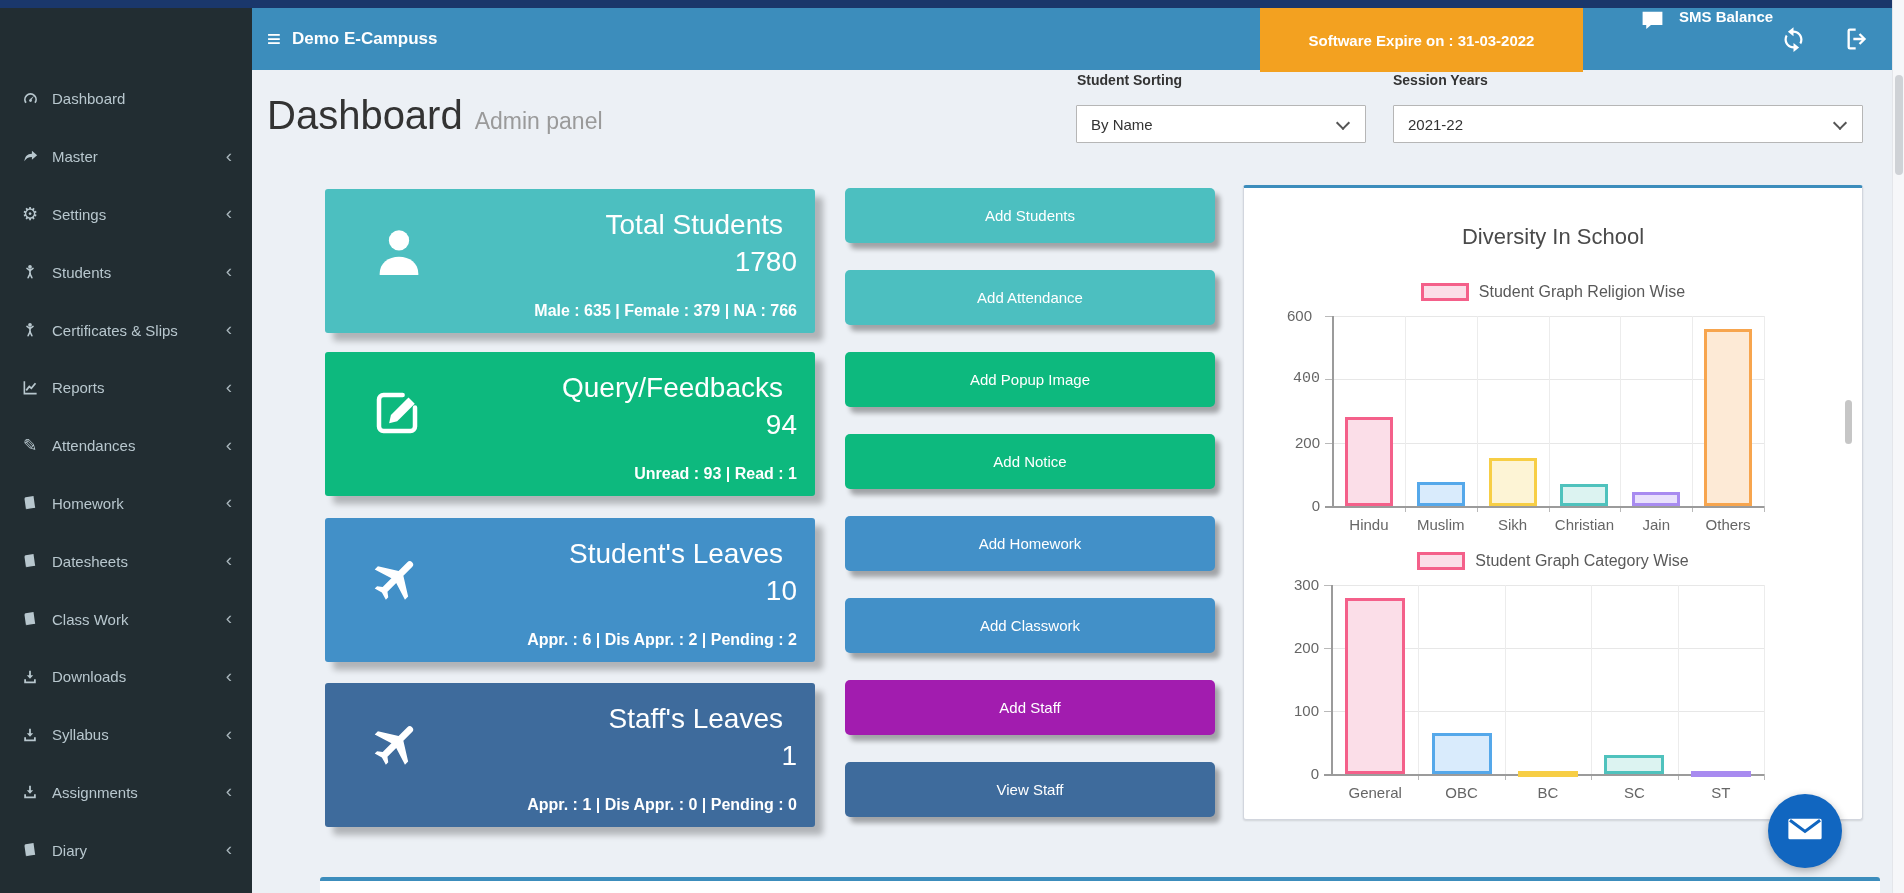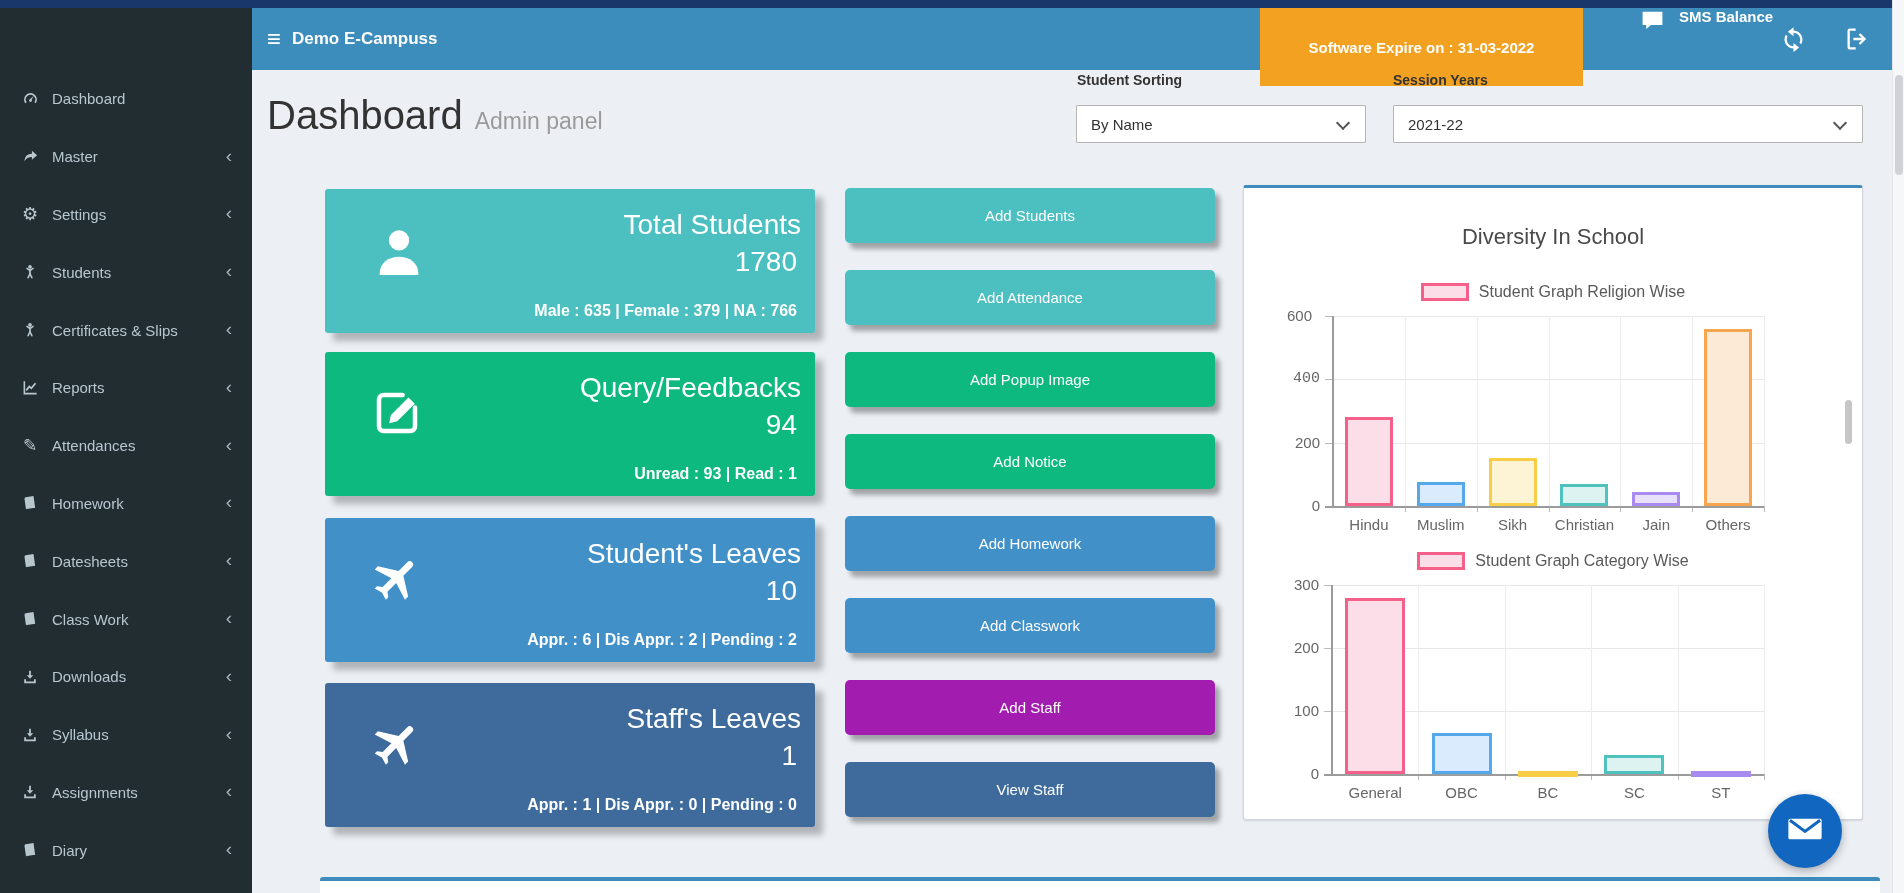--- a/index.html
+++ b/index.html
@@ -15,21 +15,21 @@
   .sidebar li{height:57.8px;display:flex;align-items:center;position:relative;padding-left:19px;color:#b8c7ce;font-size:15px;cursor:pointer;}
   .s-icon{width:22px;display:flex;justify-content:center;align-items:center;margin-right:11px;color:#b8c7ce;}
   .s-icon svg{display:block;}
   .tglyph{color:#b8c7ce;line-height:1;}
   .s-chevron{position:absolute;right:20px;font-size:19px;color:#a7b4ba;line-height:1;top:50%;transform:translateY(-58%);}
 
   
   .navbar{position:absolute;left:252px;top:8px;width:1640px;height:62px;background:#3c8dbc;color:#fff;}
   .hamburger{position:absolute;left:15px;top:50%;transform:translateY(-50%);font-size:24px;font-weight:bold;cursor:pointer;}
   .brand{position:absolute;left:40px;top:50%;transform:translateY(-50%);font-size:17px;font-weight:bold;}
-  .expire-badge{position:absolute;left:1008px;top:0;width:323px;height:78px;background:#f3a120;display:flex;align-items:center;justify-content:center;font-size:15px;font-weight:bold;}
+  .expire-badge{position:absolute;left:1008px;top:0;width:323px;height:64px;background:#f3a120;display:flex;align-items:center;justify-content:center;font-size:15px;font-weight:bold;}
   .sms{position:absolute;left:1388px;top:0;height:62px;display:flex;align-items:flex-start;gap:14px;cursor:pointer;}
   .sms-label{font-size:15px;font-weight:bold;}
   .nav-icon{position:absolute;top:0;height:62px;display:flex;align-items:center;cursor:pointer;}
   .nav-refresh{left:1528px;}
   .nav-logout{left:1592px;}
 
   
   .pg-scroll{position:absolute;right:0;top:0;width:12px;height:893px;background:#f6f7f9;border-left:1px solid #e4e6ea;box-sizing:border-box;}
   .pg-thumb{position:absolute;left:2px;top:75px;width:8px;height:100px;background:#cfd2d6;border-radius:4px;}
 
@@ -39,21 +39,21 @@
   .page-subtitle{font-size:23px;color:#9a9a9a;margin-left:12px;}
 
   
   .hdr-label{position:absolute;top:72px;font-size:14px;font-weight:bold;color:#333;}
   .hdr-select{position:absolute;top:105px;height:38px;background:#fff;border:1px solid #b6b6b6;box-sizing:border-box;display:flex;align-items:center;padding-left:14px;font-size:15px;color:#333;cursor:pointer;border-radius:1px;}
   .sel-caret{position:absolute;right:17px;top:12px;width:8px;height:8px;border-right:2px solid #555;border-bottom:2px solid #555;transform:rotate(45deg);}
 
   
   .card{position:absolute;border-radius:3px;color:#fff;box-shadow:8px 8px 6px rgba(0,0,0,0.25);cursor:pointer;}
   .card .c-icon{position:absolute;left:45px;top:34px;}
-  .card .c-title{position:absolute;right:14px;top:20px;font-size:28px;text-align:right;}
+  .card .c-title{position:absolute;right:32px;top:20px;font-size:28px;text-align:right;}
   .card .c-value{position:absolute;right:18px;top:57px;font-size:28px;text-align:right;}
   .card .c-stats{position:absolute;right:18px;bottom:13px;font-size:16px;font-weight:600;text-align:right;}
 
   
   .action{position:absolute;border:none;border-radius:5px;color:#fff;font-size:15px;font-family:"Liberation Sans",sans-serif;box-shadow:5px 6px 5px rgba(0,0,0,0.32);cursor:pointer;}
 
   
   .chart-panel{position:absolute;left:1243px;top:185px;width:620px;height:635px;background:#fff;border:1px solid #d2d6de;border-top:3px solid #3c8dbc;box-sizing:border-box;border-radius:3px;box-shadow:0 1px 2px rgba(0,0,0,0.12);}
   .panel-title{position:absolute;left:0;width:100%;top:36px;text-align:center;font-size:22px;color:#4a4a4a;}
   .legend-row{position:absolute;left:0;width:100%;display:flex;justify-content:center;align-items:center;gap:10px;height:20px;cursor:pointer;}

